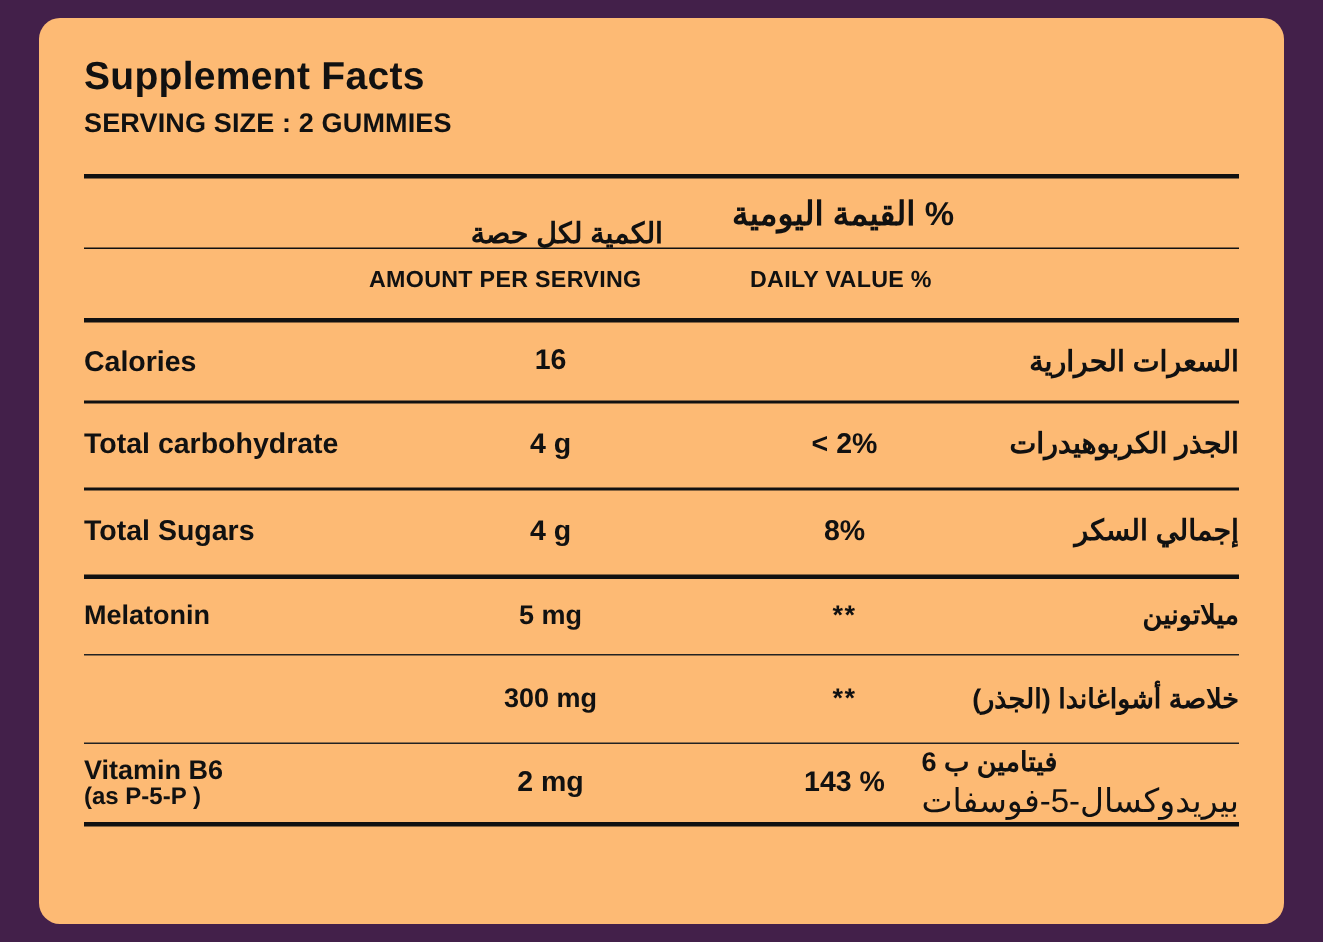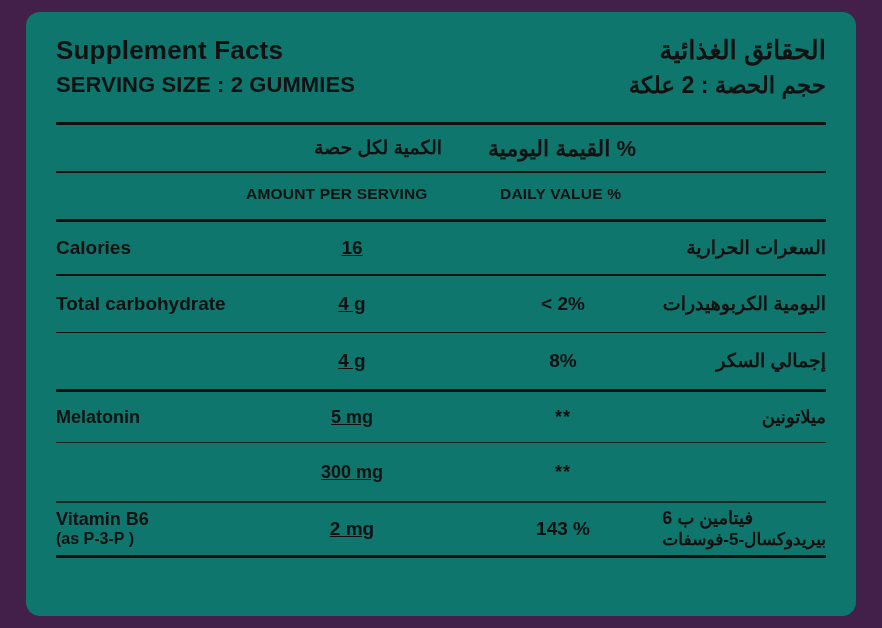--- a/index.html
+++ b/index.html
@@ -12,21 +12,21 @@
     background: #43204a;
     font-family: "Liberation Sans", sans-serif;
     overflow: hidden;
   }
   .panel {
     position: absolute;
     left: 26px;
     top: 12px;
     width: 830px;
     height: 604px;
-    background: #0f766e;
+    background: #fdba74;
     border-radius: 14px;
     box-sizing: border-box;
     padding: 22px 30px 10px 30px;
   }
   .inner {
     position: relative;
     width: 100%;
     height: 100%;
   }
 
@@ -40,21 +40,21 @@
   .hdr-right { text-align: right; direction: rtl; }
 
   .title-en {
     font-size: 26px;
     font-weight: bold;
     color: #111;
     letter-spacing: .2px;
     line-height: 1.25;
   }
   .subtitle-en {
-    font-size: 22px;
+    font-size: 18px;
     font-weight: bold;
     color: #111;
     letter-spacing: .1px;
     line-height: 1.3;
     margin-top: 4px;
   }
   .title-ar {
     font-size: 26px;
     font-weight: bold;
     color: #111;
@@ -78,21 +78,21 @@
   .rule.hair { height: 1.2px; background: #222; }
 
   
   .colhead {
     position: relative;
     height: 46px;
   }
   .colhead-ar-amount {
     position: absolute;
     right: 384px;
-    top: 11px;
+    top: 25px;
     font-size: 19px;
     font-weight: bold;
     color: #111;
     direction: rtl;
     white-space: nowrap;
   }
   .colhead-ar-dv {
     position: absolute;
     right: 190px;
     top: 11px;
@@ -131,26 +131,25 @@
   }
   .r-name-en {
     position: absolute;
     left: 0;
     font-weight: bold;
     color: #111;
     line-height: 1.15;
   }
   .r-amount {
     position: absolute;
-    left: 221px;
+    left: 236px;
     width: 150px;
     text-align: center;
     font-weight: bold;
     color: #111;
-    text-decoration: underline;
   }
   .r-dv {
     position: absolute;
     left: 432px;
     width: 150px;
     text-align: center;
     font-weight: bold;
     color: #111;
   }
   .r-name-ar {
@@ -168,37 +167,33 @@
   .row.h50 { height: 50px; }
   .row.h58 { height: 58px; }
   .row.h66 { height: 52px; }
 
   .fs19 { font-size: 19px; }
   .fs18 { font-size: 18px; }
   .fs17 { font-size: 17px; }
 
   .stars { letter-spacing: 1px; }
   .sub-line { display: block; font-size: 16px; font-weight: bold; }
-  .ar-sub-line { display: block; font-size: 17px; font-weight: bold; }
+  .ar-sub-line { display: block; font-size: 22px; font-weight: normal; }
 </style>
 </head>
 <body>
 
 <div class="panel">
   <div class="inner">
 
     <div class="header">
       <div class="hdr-left">
         <div class="title-en">Supplement Facts</div>
         <div class="subtitle-en">SERVING SIZE : 2 GUMMIES</div>
       </div>
-      <div class="hdr-right">
-        <div class="title-ar">الحقائق الغذائية</div>
-        <div class="subtitle-ar">حجم الحصة : 2 علكة</div>
-      </div>
     </div>
 
     <div class="rule" style="margin-top:22px;"></div>
 
     <div class="colhead">
       <div class="colhead-ar-amount">الكمية لكل حصة</div>
       <div class="colhead-ar-dv">% القيمة اليومية</div>
     </div>
 
     <div class="rule thin"></div>
@@ -215,49 +210,51 @@
       <div class="r-amount fs19">16</div>
       <div class="r-dv fs19"></div>
       <div class="r-name-ar fs19">السعرات الحرارية</div>
     </div>
     <div class="rule thin"></div>
 
     <div class="row h56">
       <div class="r-name-en fs19">Total carbohydrate</div>
       <div class="r-amount fs19">4 g</div>
       <div class="r-dv fs19">&lt; 2%</div>
-      <div class="r-name-ar fs19">اليومية الكربوهيدرات</div>
+      <div class="r-name-ar fs19">الجذر الكربوهيدرات</div>
     </div>
     <div class="rule thin"></div>
 
     <div class="row h56">
+      <div class="r-name-en fs19">Total Sugars</div>
       <div class="r-amount fs19">4 g</div>
       <div class="r-dv fs19">8%</div>
       <div class="r-name-ar fs19">إجمالي السكر</div>
     </div>
     <div class="rule"></div>
 
     <div class="row h50">
       <div class="r-name-en fs18">Melatonin</div>
       <div class="r-amount fs18">5 mg</div>
       <div class="r-dv fs18 stars">**</div>
       <div class="r-name-ar fs18">ميلاتونين</div>
     </div>
     <div class="rule hair"></div>
 
     <div class="row h58">
       <div class="r-amount fs18">300 mg</div>
       <div class="r-dv fs18 stars">**</div>
+      <div class="r-name-ar fs18">خلاصة أشواغاندا (الجذر)</div>
     </div>
     <div class="rule hair"></div>
 
     <div class="row h66">
       <div class="r-name-en fs18">
         <span>Vitamin B6</span>
-        <span class="sub-line">(as P-3-P )</span>
+        <span class="sub-line">(as P-5-P )</span>
       </div>
       <div class="r-amount fs19">2 mg</div>
       <div class="r-dv fs19">143 %</div>
       <div class="r-name-ar fs18">
         <span>فيتامين ب 6</span>
         <span class="ar-sub-line">بيريدوكسال-5-فوسفات</span>
       </div>
     </div>
     <div class="rule"></div>
 

